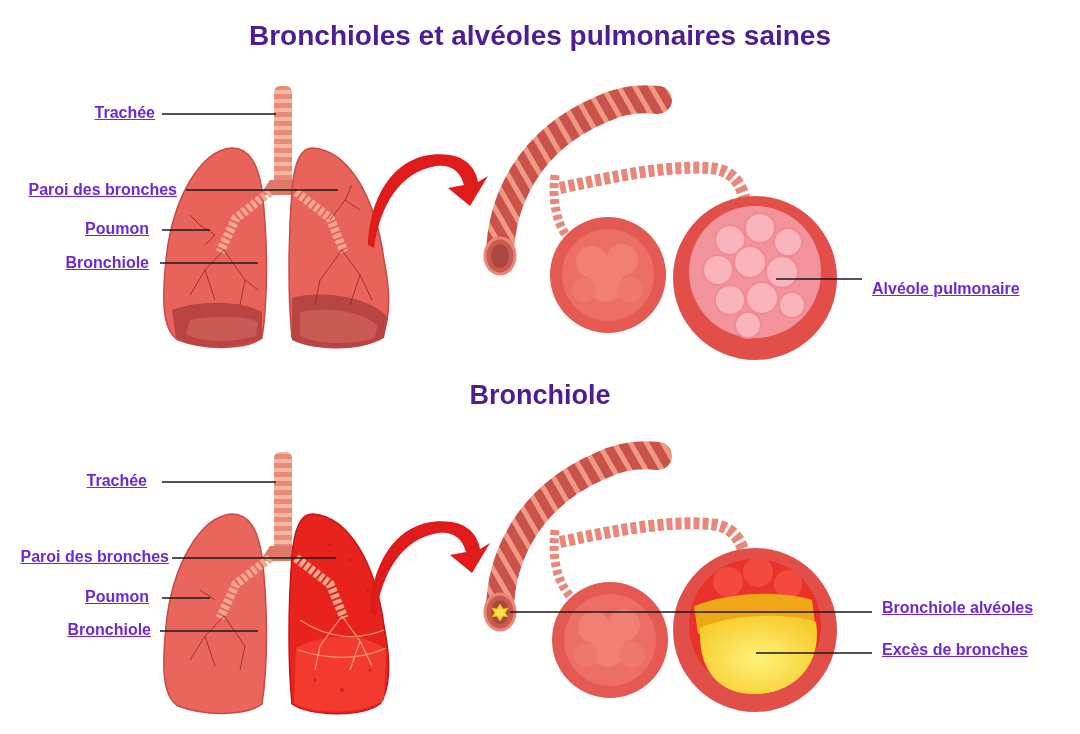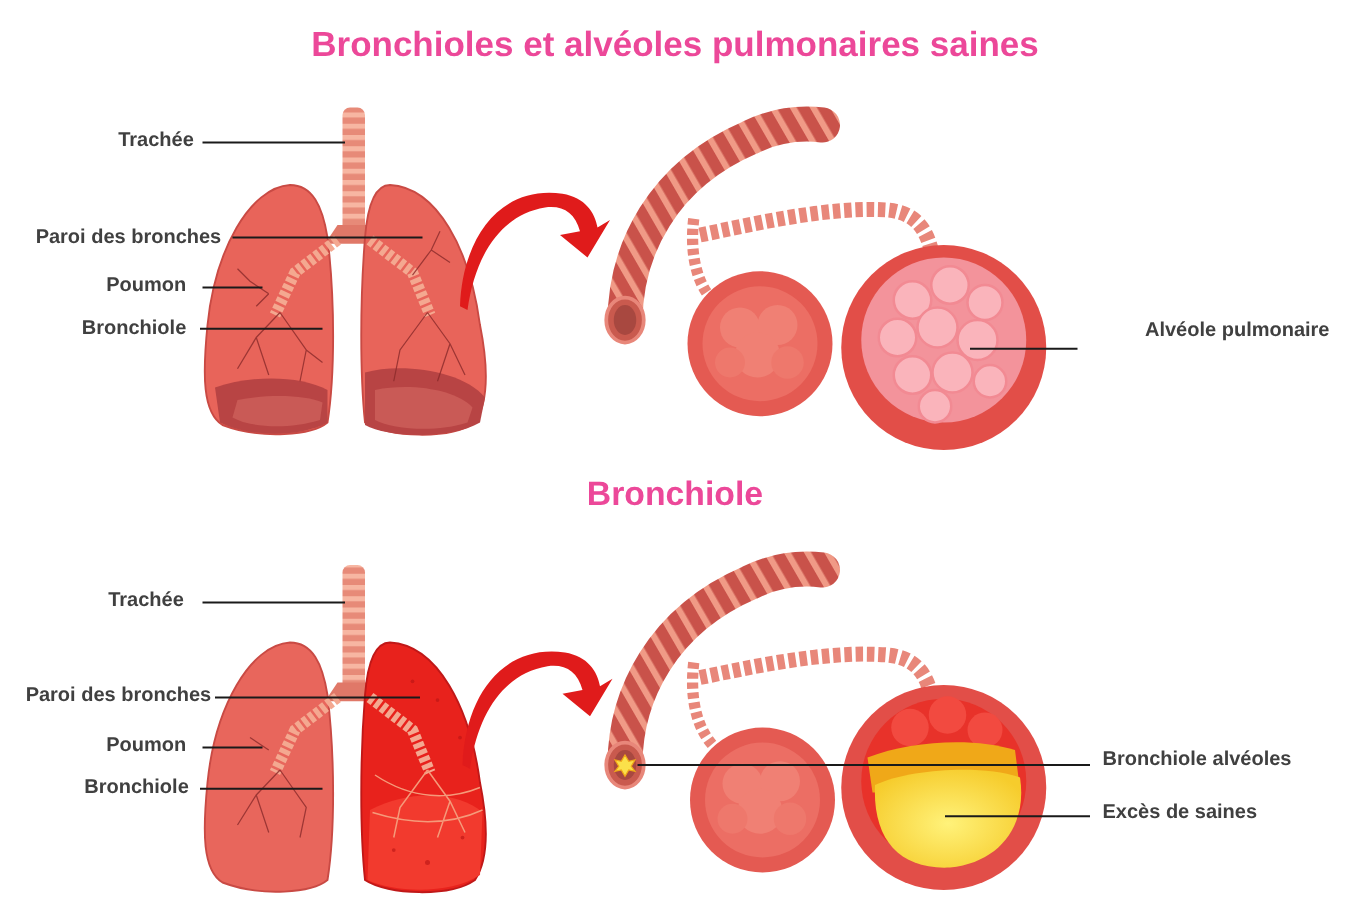--- a/index.html
+++ b/index.html
@@ -1,22 +1,22 @@
 <!DOCTYPE html>
 <html><head>
 <meta charset="utf-8">
 <style>
   html, body { margin: 0; padding: 0; background: #ffffff; }
   body { width: 1080px; height: 734px; position: relative; overflow: hidden;
          font-family: "Liberation Sans", "DejaVu Sans", sans-serif; color: #2b2b2b; }
   .title { position: absolute; left: 0; width: 1080px; text-align: center;
-           font-weight: bold; color: #ec4899; }
+           font-weight: bold; color: #4c1d95; }
   .title.top { top: 20px; font-size: 28px; }
   .title.mid { top: 380px; font-size: 27px; }
-  .lbl { position: absolute; font-size: 16px; font-weight: bold; color: #404040; white-space: nowrap; }
+  .lbl { position: absolute; font-size: 16px; font-weight: bold; color: #6d28d9; white-space: nowrap; text-decoration: underline; }
   .lbl.r { text-align: right; }
   svg.art { position: absolute; left: 0; top: 0; }
 </style>
 </head>
 <body>
 
 <div class="title top">Bronchioles et alvéoles pulmonaires saines</div>
 <div class="title mid">Bronchiole</div>
 
 <svg class="art" width="1080" height="734" viewBox="0 0 1080 734">
@@ -172,20 +172,20 @@
     <line x1="160" y1="631" x2="258" y2="631"></line>
     <line x1="510" y1="612" x2="872" y2="612"></line>
     <line x1="756" y1="653" x2="872" y2="653"></line>
   </g>
 </svg>
 
 <div class="lbl r" style="right:925px; top:104px;">Trachée</div>
 <div class="lbl r" style="right:903px; top:181px;">Paroi des bronches</div>
 <div class="lbl r" style="right:931px; top:220px;">Poumon</div>
 <div class="lbl r" style="right:931px; top:254px;">Bronchiole</div>
-<div class="lbl" style="left:872px; top:256px;margin-left:44px;">Alvéole pulmonaire</div>
+<div class="lbl" style="left:872px; top:280px;">Alvéole pulmonaire</div>
 
 <div class="lbl r" style="right:933px; top:472px;">Trachée</div>
 <div class="lbl r" style="right:911px; top:548px;">Paroi des bronches</div>
 <div class="lbl r" style="right:931px; top:588px;">Poumon</div>
 <div class="lbl r" style="right:929px; top:621px;">Bronchiole</div>
 <div class="lbl" style="left:882px; top:599px;">Bronchiole alvéoles</div>
-<div class="lbl" style="left:882px; top:641px;">Excès de saines</div>
+<div class="lbl" style="left:882px; top:641px;">Excès de bronches</div>
 
 </body></html>

